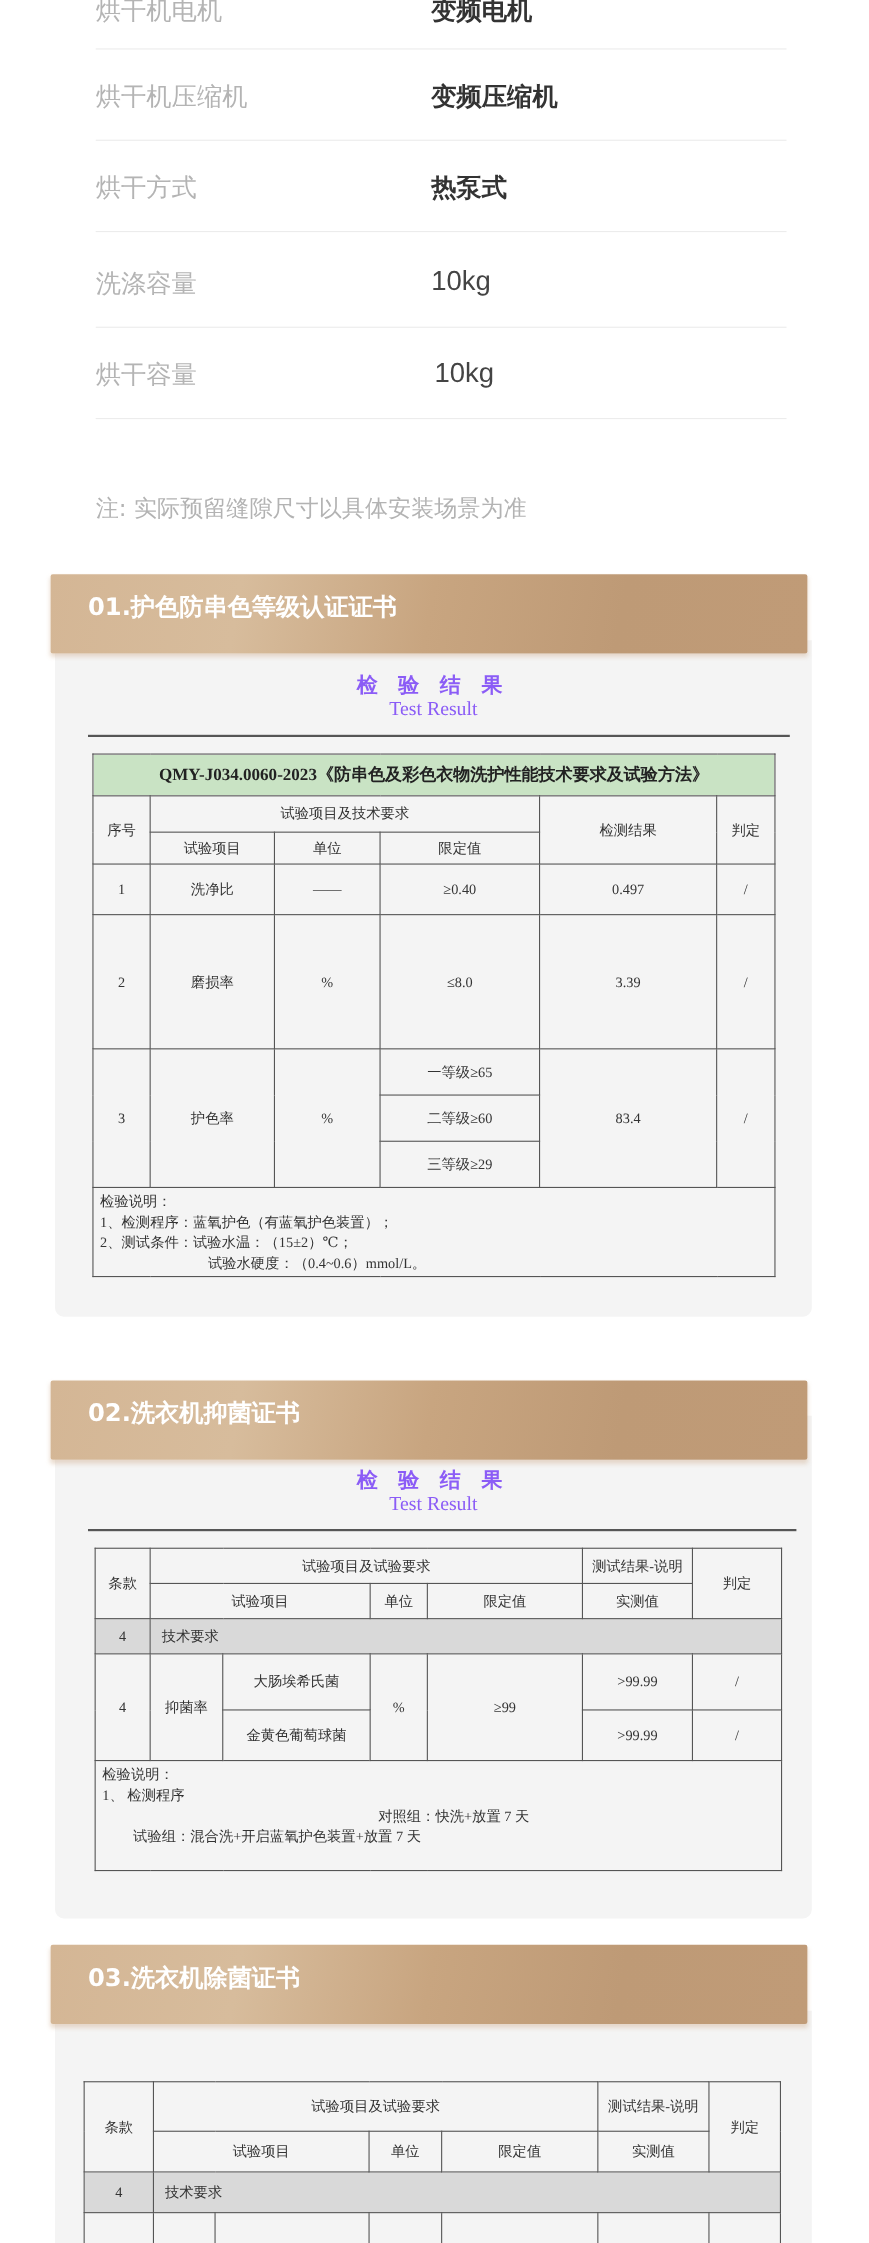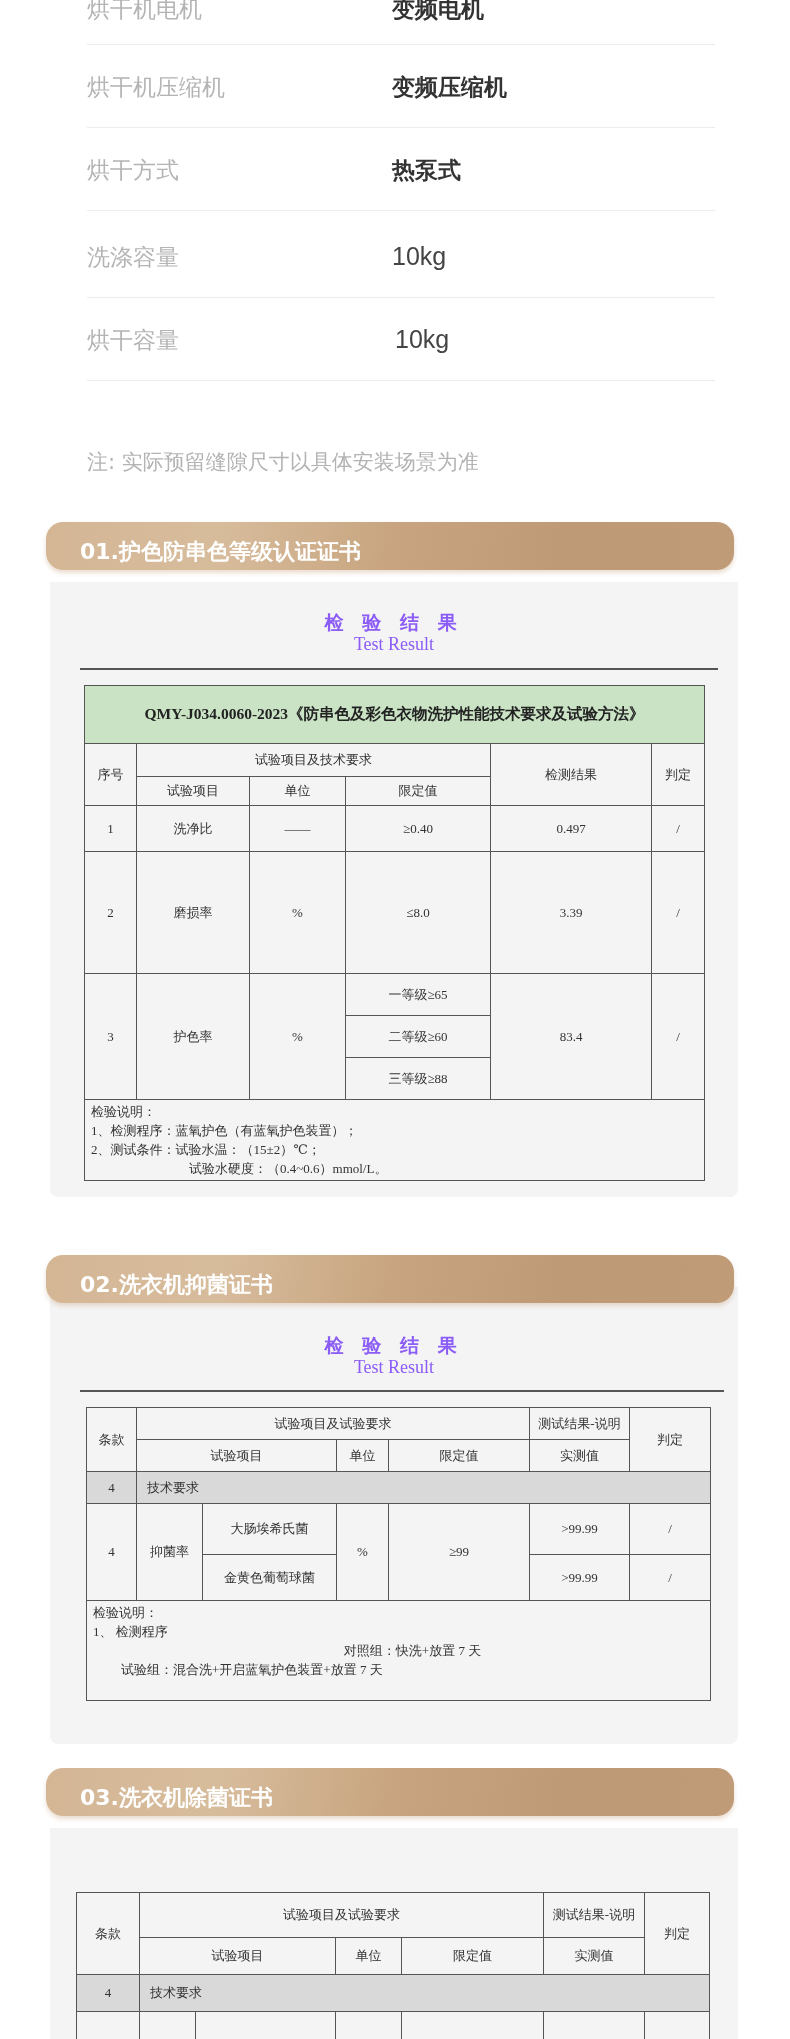--- a/index.html
+++ b/index.html
@@ -7,21 +7,21 @@
          font-family:"DejaVu Sans", sans-serif; }
   
   .spec-row { position:absolute; left:87px; width:628px; }
   .spec-label { position:absolute; left:0; font-size:23px; color:#b4b4b4; white-space:nowrap; }
   .spec-value { position:absolute; left:305px; font-size:23px; color:#333333; font-weight:bold; white-space:nowrap; }
   .spec-value.num { font-weight:normal; font-family:"Liberation Sans", sans-serif; font-size:25px; color:#444; }
   .divider { position:absolute; left:87px; width:628px; height:1px; background:#ececec; }
   .note { position:absolute; left:87px; top:448px; font-size:21px; color:#b3b3b3; }
 
   
-  .sec-header { position:absolute; left:46px; width:688px; height:48px; border-radius:17px;
+  .sec-header { position:absolute; left:46px; width:688px; height:72px; border-radius:2px;
      background:linear-gradient(100deg,#d4b695 0%,#d7bc9c 25%,#c8a580 50%,#be9a76 75%,#c09b77 100%);
      box-shadow:0 3px 4px rgba(210,180,150,0.45); z-index:2; }
   .sec-title { position:absolute; left:34px; top:15px; font-size:22px; font-weight:bold; color:#ffffff; white-space:nowrap; }
   .card { position:absolute; left:50px; width:688px; background:#f4f4f4; border-radius:0 0 8px 8px; }
 
   
   .serif { font-family:"Liberation Serif", "DejaVu Serif", serif; color:#8b5cf6; }
   .doc-title-cn { position:absolute; width:100%; text-align:center; font-size:19px; font-weight:bold; letter-spacing:7px; }
   .doc-title-en { position:absolute; width:100%; text-align:center; font-size:18px; }
   .hr { position:absolute; height:2px; background:#555; }
@@ -79,21 +79,21 @@
   <table class="cert" style="left:34px; top:103px; width:620px;">
     <colgroup>
       <col style="width:52px">
         <col style="width:113px">
         <col style="width:96px">
         <col style="width:145px">
         <col style="width:161px">
         <col style="width:53px">
     </colgroup>
     <tbody>
-        <tr style="height:58px;">
+        <tr style="height:38px;">
       <td colspan="6" class="green">QMY-J034.0060-2023《防串色及彩色衣物洗护性能技术要求及试验方法》</td>
     </tr>
     <tr style="height:33px;">
       <td rowspan="2">序号</td>
       <td colspan="3">试验项目及技术要求</td>
       <td rowspan="2">检测结果</td>
       <td rowspan="2">判定</td>
     </tr>
     <tr style="height:29px;">
       <td>试验项目</td>
@@ -121,21 +121,21 @@
       <td rowspan="3">护色率</td>
       <td rowspan="3">%</td>
       <td>一等级≥65</td>
       <td rowspan="3">83.4</td>
       <td rowspan="3">/</td>
     </tr>
     <tr style="height:42px;">
       <td>二等级≥60</td>
     </tr>
     <tr style="height:42px;">
-      <td>三等级≥88</td>
+      <td>三等级≥29</td>
     </tr>
     <tr style="height:73px;">
       <td colspan="6" class="notes">
         <div>检验说明：</div>
         <div>1、检测程序：蓝氧护色（有蓝氧护色装置）；</div>
         <div>2、测试条件：试验水温：（15±2）℃；</div>
         <div style="padding-left:98px;">试验水硬度：（0.4~0.6）mmol/L。</div>
       </td>
     </tr>
   </tbody>

